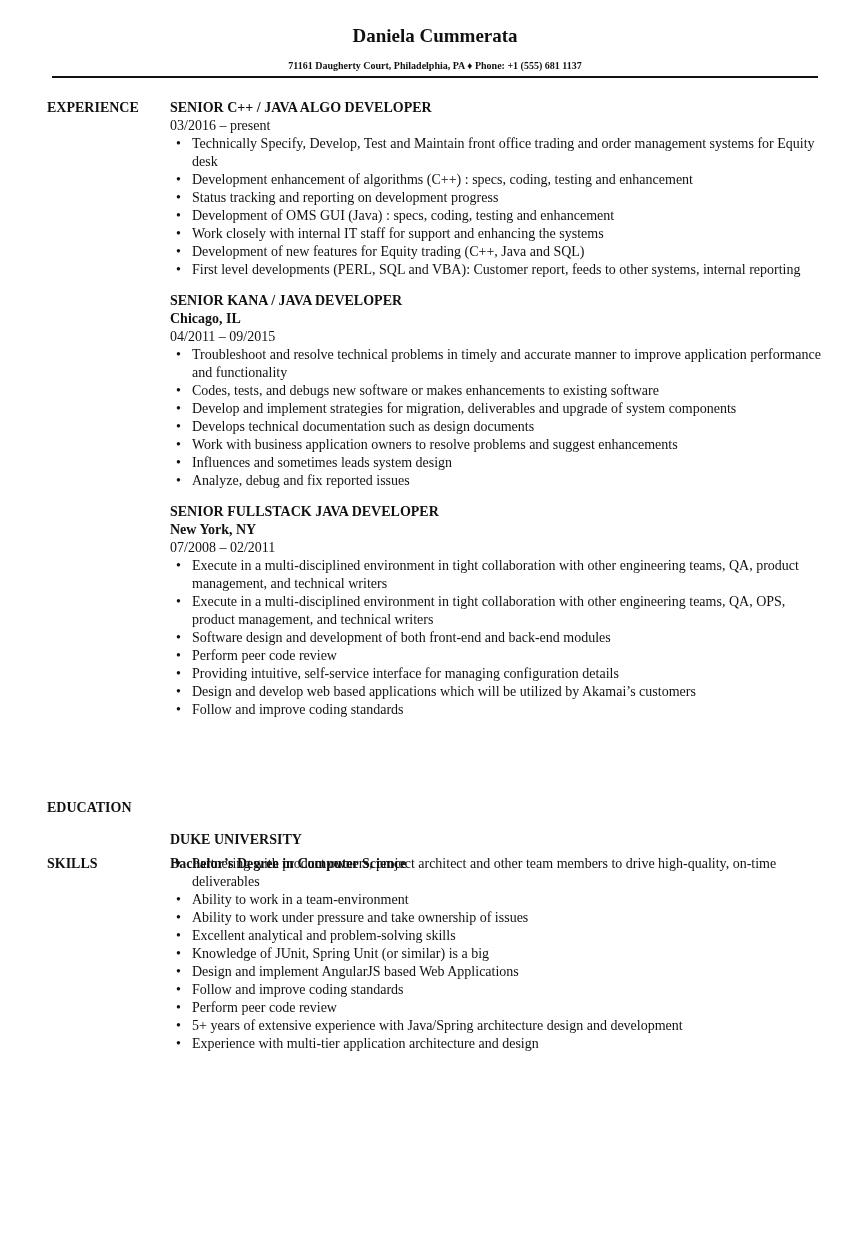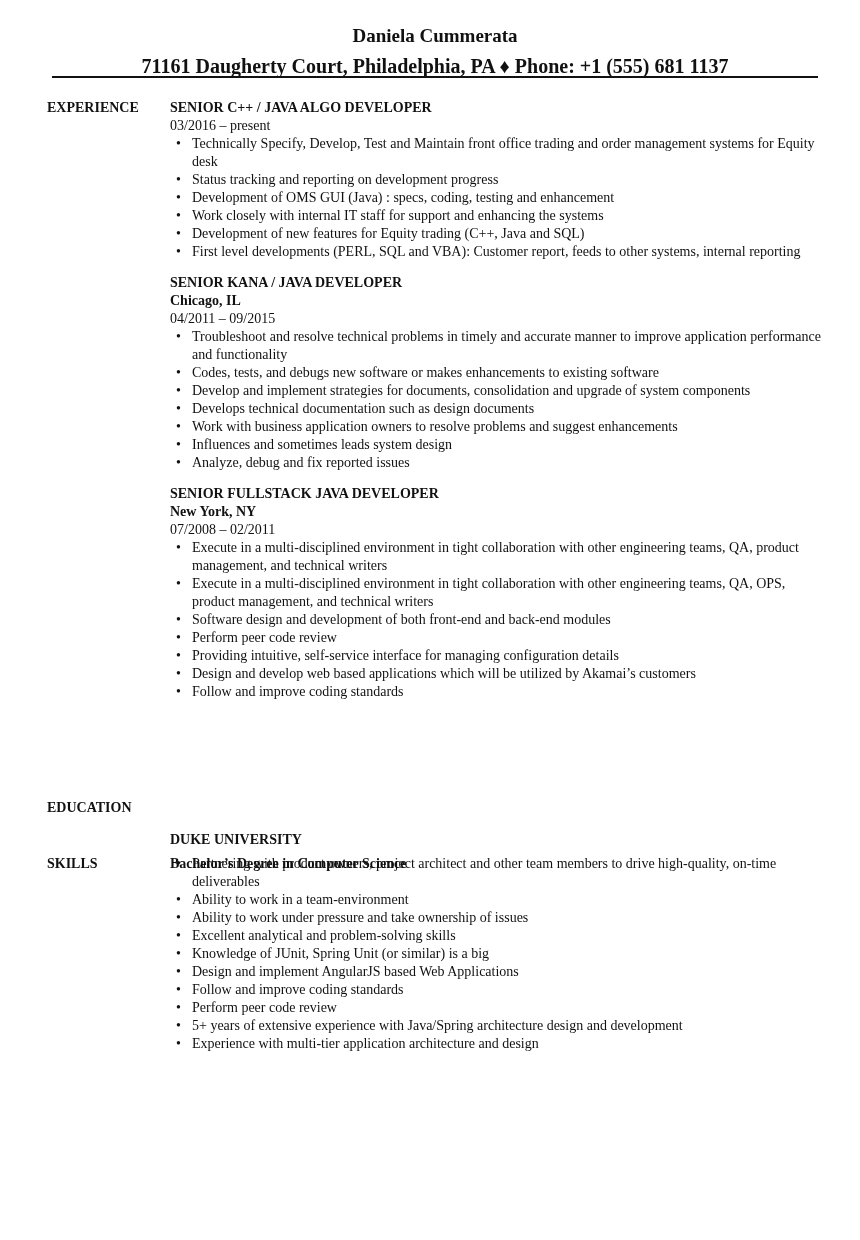--- a/index.html
+++ b/index.html
@@ -4,21 +4,21 @@
 <style>
   html, body { margin: 0; padding: 0; background: #ffffff; }
   body {
     width: 860px; height: 1240px; position: relative; overflow: hidden;
     font-family: "Liberation Serif", "DejaVu Serif", serif;
     color: #111111;
   }
   .page { position: absolute; left: 12px; top: 0; width: 860px; height: 1000px; }
   .header { position: absolute; left: 40px; top: 24px; width: 766px; text-align: center; }
   .name { font-size: 19px; font-weight: bold; line-height: 24px; margin: 0; }
-  .contact { font-size: 20px; font-weight: bold; line-height: 18px; margin-top: 9px; }
+  .contact { font-size: 10px; font-weight: bold; line-height: 18px; margin-top: 9px; }
   .rule { position: absolute; left: 40px; top: 76px; width: 766px; height: 2px; background: #111; }
 
   .section { position: absolute; left: 0; width: 860px; }
   .section-label {
     position: absolute; left: 35px; top: 0; font-size: 14px; font-weight: bold; line-height: 18px;
   }
   .section-body { position: absolute; left: 158px; top: 0; width: 660px; }
 
   .job { margin-bottom: 13px; }
   .job-title { font-size: 14px; font-weight: bold; line-height: 18px; }
@@ -47,36 +47,37 @@
 
   <div class="section" style="top:99px;">
     <div class="section-label">EXPERIENCE</div>
     <div class="section-body">
 
       <div class="job">
         <div class="job-title">SENIOR C++ / JAVA ALGO DEVELOPER</div>
         <div class="job-dates">03/2016 – present</div>
         <ul class="bullets">
           <li>Technically Specify, Develop, Test and Maintain front office trading and order management systems for Equity desk</li>
+          <li>Development enhancement of algorithms (C++) : specs, coding, testing and enhancement</li>
           <li>Status tracking and reporting on development progress</li>
           <li>Development of OMS GUI (Java) : specs, coding, testing and enhancement</li>
           <li>Work closely with internal IT staff for support and enhancing the systems</li>
           <li>Development of new features for Equity trading (C++, Java and SQL)</li>
           <li>First level developments (PERL, SQL and VBA): Customer report, feeds to other systems, internal reporting</li>
         </ul>
       </div>
 
       <div class="job">
         <div class="job-title">SENIOR KANA / JAVA DEVELOPER</div>
         <div class="job-loc">Chicago, IL</div>
         <div class="job-dates">04/2011 – 09/2015</div>
         <ul class="bullets">
           <li>Troubleshoot and resolve technical problems in timely and accurate manner to improve application performance and functionality</li>
           <li>Codes, tests, and debugs new software or makes enhancements to existing software</li>
-          <li>Develop and implement strategies for documents, consolidation and upgrade of system components</li>
+          <li>Develop and implement strategies for migration, deliverables and upgrade of system components</li>
           <li>Develops technical documentation such as design documents</li>
           <li>Work with business application owners to resolve problems and suggest enhancements</li>
           <li>Influences and sometimes leads system design</li>
           <li>Analyze, debug and fix reported issues</li>
         </ul>
       </div>
 
       <div class="job">
         <div class="job-title">SENIOR FULLSTACK JAVA DEVELOPER</div>
         <div class="job-loc">New York, NY</div>

